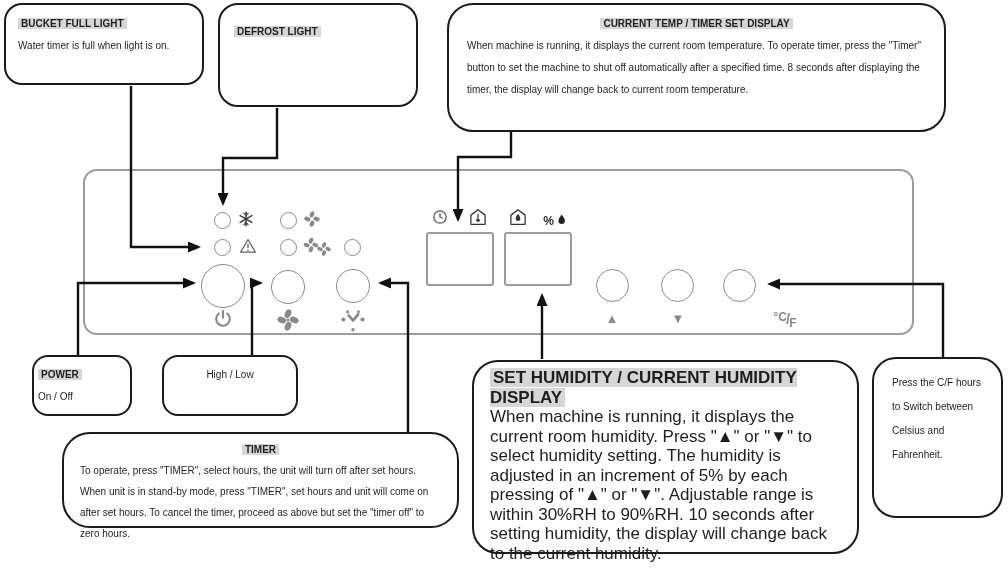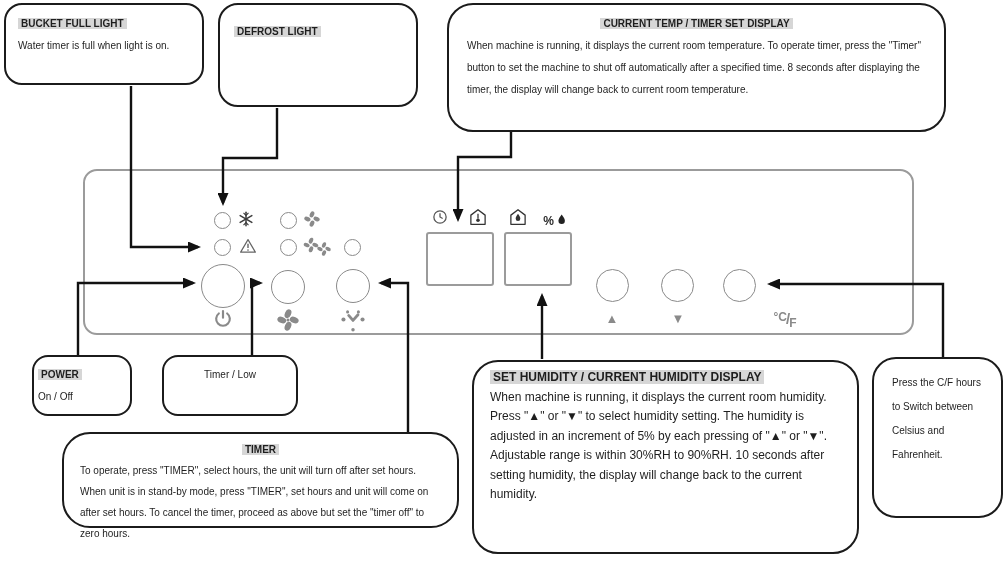--- a/index.html
+++ b/index.html
@@ -13,21 +13,21 @@
   .hl{background:#d6d6d6;padding:0 3px;}
   .tc{text-align:center;}
 
   #box-bucket{left:4px;top:3px;width:200px;height:82px;border-radius:18px;padding:8px 12px;}
   #box-defrost{left:218px;top:3px;width:200px;height:104px;border-radius:20px;padding:16px 14px;}
   #box-temp{left:447px;top:3px;width:499px;height:129px;border-radius:26px;padding:8px 18px;}
   #box-power{left:32px;top:355px;width:100px;height:61px;border-radius:16px;padding:7px 4px;}
   #box-fanspeed{left:162px;top:355px;width:136px;height:61px;border-radius:16px;padding:7px 4px;text-align:center;}
   #box-timer{left:62px;top:432px;width:397px;height:96px;border-radius:28px;padding:5px 16px;line-height:21px;}
   #box-humidity{left:472px;top:360px;width:387px;height:194px;border-radius:26px;padding:6px 16px;
-                line-height:19.5px;font-size:12px;}
+                line-height:19.5px;font-size:17px;}
   #box-cf{left:872px;top:357px;width:131px;height:161px;border-radius:24px;padding:12px 12px 12px 18px;line-height:24px;}
 
   
   .panel{position:absolute;left:83px;top:169px;width:831px;height:166px;border:2px solid #9b9b9b;
          border-radius:14px;background:#fff;box-sizing:border-box;z-index:1;}
   .light{position:absolute;width:17px;height:17px;border:1.6px solid #8a8a8a;border-radius:50%;
          background:#fff;z-index:2;box-sizing:border-box;}
   .btn{position:absolute;border:1.7px solid #8a8a8a;border-radius:50%;background:#fff;z-index:2;box-sizing:border-box;}
   .disp{position:absolute;border:2px solid #9b9b9b;border-radius:3px;background:#fff;z-index:2;box-sizing:border-box;}
   .icon{position:absolute;z-index:2;transform:translate(-50%,-50%);display:flex;
@@ -202,21 +202,21 @@
     <div class="title tc"><span class="hl">CURRENT TEMP / TIMER SET DISPLAY</span></div>
     <div>When machine is running, it displays the current room temperature. To operate timer, press the "Timer" button to set the machine to shut off automatically after a specified time. 8 seconds after displaying the timer, the display will change back to current room temperature.</div>
   </div>
 
   <div class="callout" id="box-power">
     <div class="title"><span class="hl">POWER</span></div>
     <div>On / Off</div>
   </div>
 
   <div class="callout" id="box-fanspeed">
-    <div>Timer / Low</div>
+    <div>High / Low</div>
   </div>
 
   <div class="callout" id="box-timer">
     <div class="title tc"><span class="hl">TIMER</span></div>
     <div>To operate, press "TIMER", select hours, the unit will turn off after set hours. When unit is in stand-by mode, press "TIMER", set hours and unit will come on after set hours. To cancel the timer, proceed as above but set the "timer off" to zero hours.</div>
   </div>
 
   <div class="callout" id="box-humidity">
     <div class="title"><span class="hl">SET HUMIDITY / CURRENT HUMIDITY DISPLAY</span></div>
     <div>When machine is running, it displays the current room humidity. Press "▲" or "▼" to select humidity setting. The humidity is adjusted in an increment of 5% by each pressing of "▲" or "▼". Adjustable range is within 30%RH to 90%RH. 10 seconds after setting humidity, the display will change back to the current humidity.</div>

